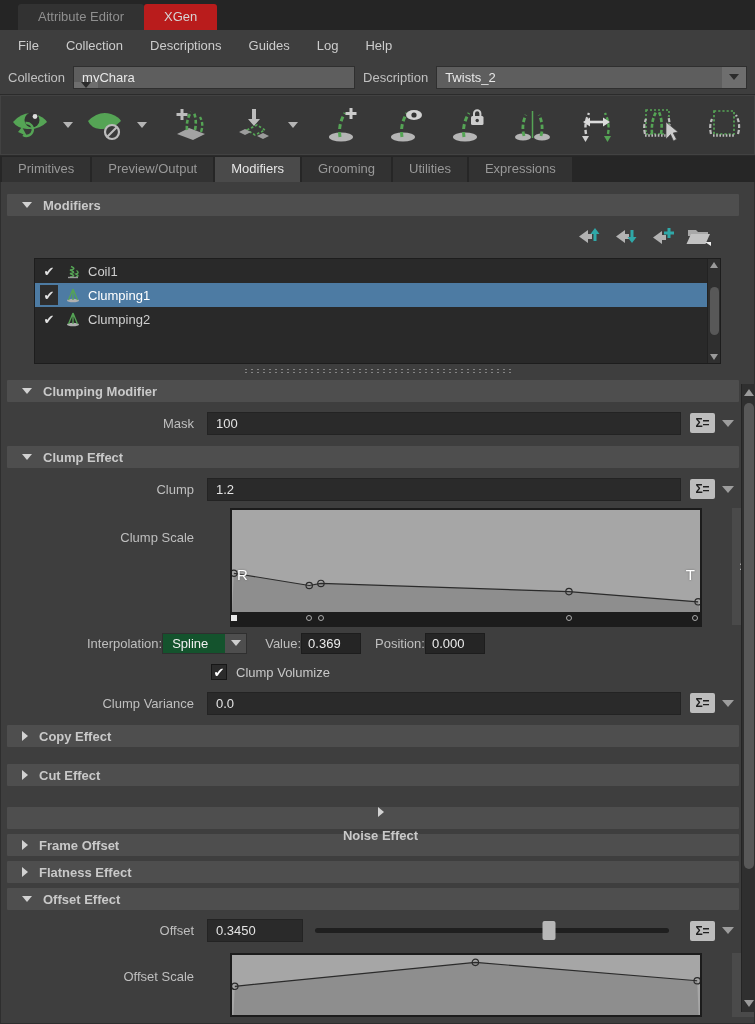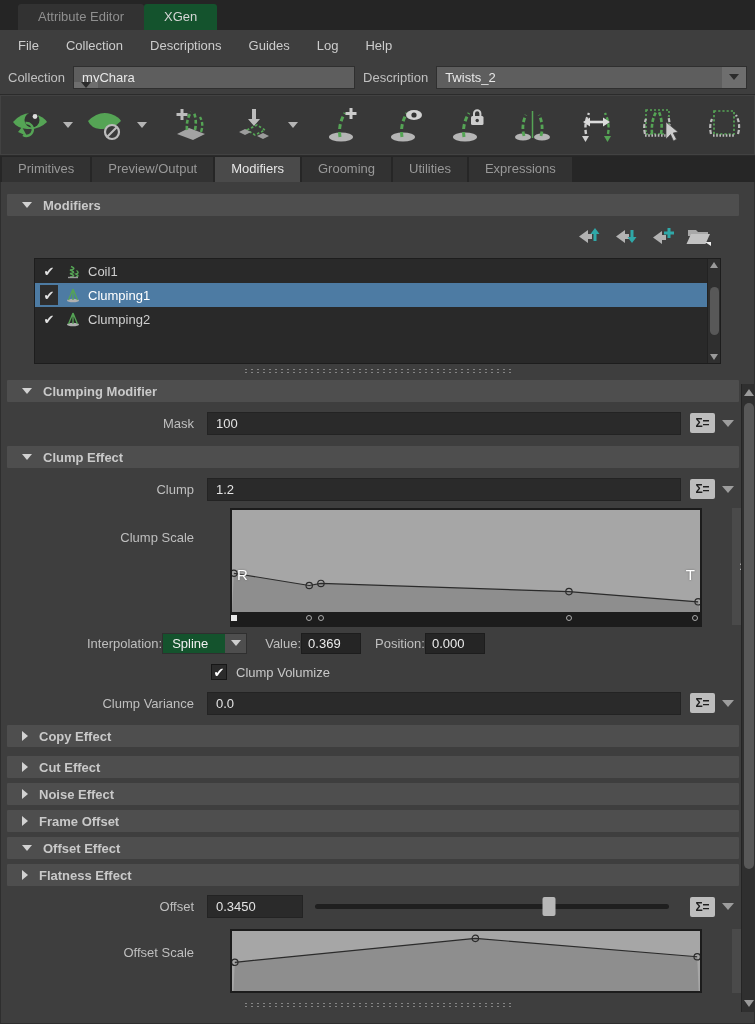--- a/index.html
+++ b/index.html
@@ -3,21 +3,21 @@
 <meta charset="utf-8">
 <style>
   * { margin:0; padding:0; box-sizing:border-box; }
   body { background:#1e1e1e; font-family:"Liberation Sans", sans-serif; }
   .app { position:relative; width:755px; height:1024px; background:#3e3e3e; color:#c8c8c8;
          font-size:13px; overflow:hidden; }
 
   
   .tabbar { height:30px; background:#252525; display:flex; align-items:flex-end; padding-left:18px; }
   .wtab { height:26px; padding:5px 20px 0; border-radius:3px 3px 0 0; background:#323232; color:#8f8f8f; cursor:default; }
-  .wtab.active { background:#14532d; color:#d6d6d6; }
+  .wtab.active { background:#b91c1c; color:#d6d6d6; }
 
   
   .menubar { height:30px; display:flex; align-items:center; gap:27px; padding-left:18px; background:#3e3e3e; color:#cccccc; }
 
   
   .combos { height:34px; display:flex; align-items:center; padding:0 8px; gap:8px; }
   .combos .lbl { color:#c0c0c0; white-space:nowrap; }
   .dropdown { flex:1; height:23px; display:flex; background:#5e5e5e; border:1px solid #2f2f2f; }
   .dropdown .val { flex:1; padding:3px 8px; color:#e8e8e8; overflow:hidden; }
   .dropdown .arrbox { width:24px; background:#6e6e6e; display:flex; align-items:center; justify-content:center; }
@@ -405,39 +405,39 @@
       <span class="flbl">Clump Variance</span>
       <input class="finput" value="0.0" style="">
       <span class="sigma">Σ=</span>
       <span class="rowarr"></span>
     </div>
 
     <div class="sechdr" style="margin-top:9px;">
       <span class="tri-closed"></span>
       <span class="t">Copy Effect</span>
     </div>
-    <div class="sechdr" style="margin-top:9px;">
+    <div class="sechdr" style="margin-top:17px;">
       <span class="tri-closed"></span>
       <span class="t">Cut Effect</span>
     </div>
-    <div class="sechdr" style="margin-top:5px;">
+    <div class="sechdr" style="margin-top:21px;flex-direction:column;">
       <span class="tri-closed"></span>
       <span class="t">Noise Effect</span>
     </div>
     <div class="sechdr" style="margin-top:5px;">
       <span class="tri-closed"></span>
       <span class="t">Frame Offset</span>
     </div>
     <div class="sechdr" style="margin-top:5px;">
+      <span class="tri-closed"></span>
+      <span class="t">Flatness Effect</span>
+    </div>
+    <div class="sechdr" style="margin-top:5px;">
       <span class="tri-open"></span>
       <span class="t">Offset Effect</span>
-    </div>
-    <div class="sechdr" style="margin-top:5px;">
-      <span class="tri-closed"></span>
-      <span class="t">Flatness Effect</span>
     </div>
 
     <div class="frow" style="margin-top:7px; height:27px;">
       <span class="flbl">Offset</span>
       <input class="finput small" value="0.3450" style="">
       <div class="slider">
         <div class="track"></div>
         <div class="handle" style="left: 66%;"></div>
       </div>
       <span class="sigma">Σ=</span>

